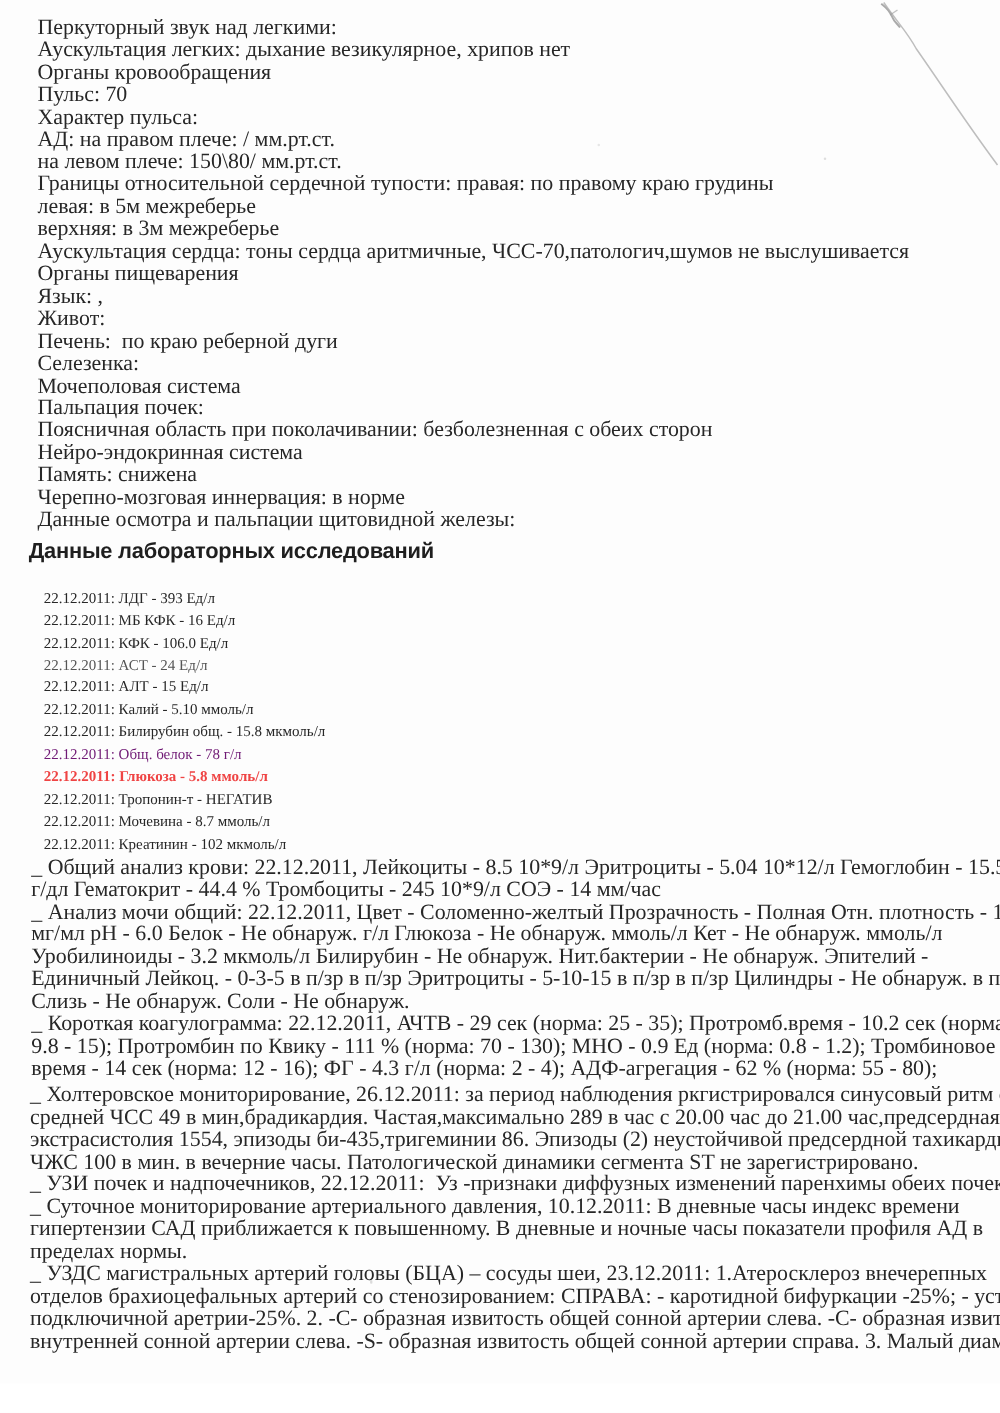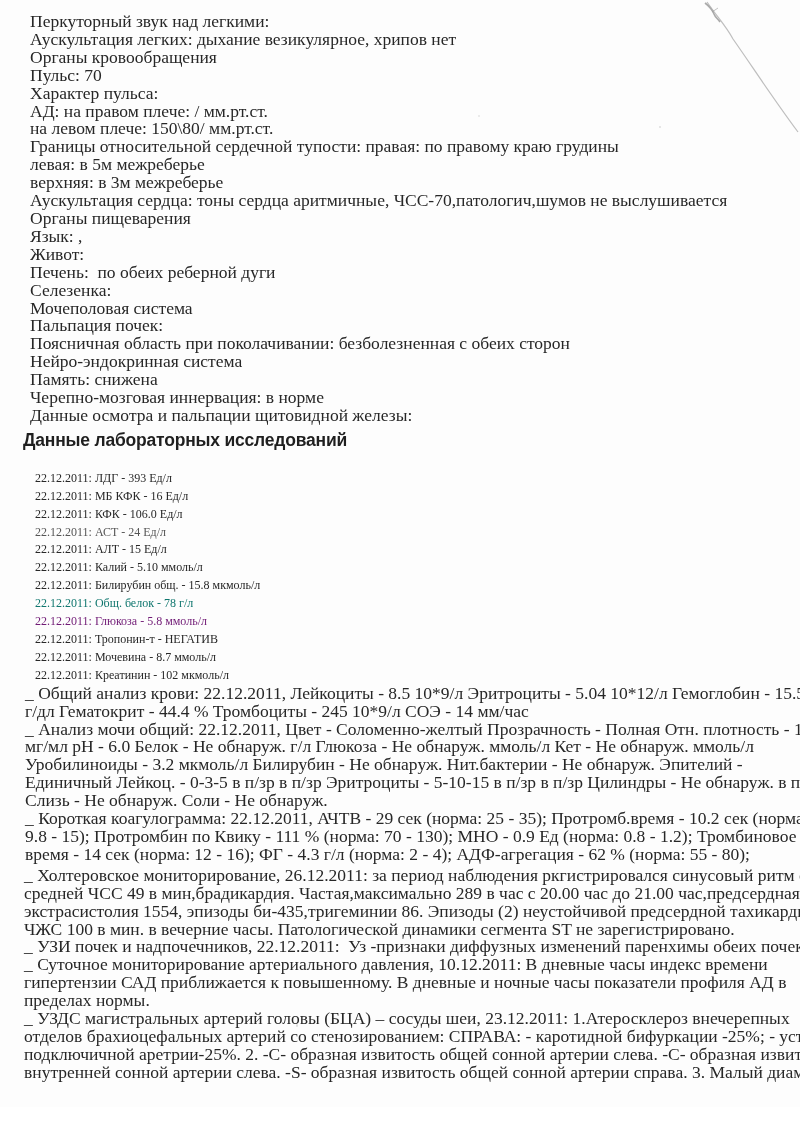--- a/index.html
+++ b/index.html
@@ -52,22 +52,22 @@
   .labs .line { line-height: 17.9px; }
   
   .paras {
     font-size: 17.5px;
   }
   .paras .line { line-height: 17.9px; }
   .paras-lab { padding-left: 25px; }
   .paras-instr { margin-top: 3px; padding-left: 24px; }
   
   .tone-soft   { color: #555555; }
-  .tone-soft2  { color: #701a75; }
-  .tone-faded  { color: #0f766e; }
+  .tone-soft2  { color: #ef4444; font-weight: bold; }
+  .tone-faded  { color: #701a75; }
   
   .artifact-layer {
     position: absolute;
     top: 0; left: 0;
     width: 800px; height: 1130px;
     pointer-events: none;
   }
   .speck {
     position: absolute;
     border-radius: 50%;
@@ -89,21 +89,21 @@
         <div class="line">Характер пульса:</div>
         <div class="line">АД: на правом плече: / мм.рт.ст.</div>
         <div class="line">на левом плече: 150\80/ мм.рт.ст.</div>
         <div class="line">Границы относительной сердечной тупости: правая: по правому краю грудины</div>
         <div class="line">левая: в 5м межреберье</div>
         <div class="line">верхняя: в 3м межреберье</div>
         <div class="line">Аускультация сердца: тоны сердца аритмичные, ЧСС-70,патологич,шумов не выслушивается</div>
         <div class="line">Органы пищеварения</div>
         <div class="line">Язык: ,</div>
         <div class="line">Живот:</div>
-        <div class="line">Печень:  по обеих реберной дуги</div>
+        <div class="line">Печень:  по краю реберной дуги</div>
         <div class="line">Селезенка:</div>
         <div class="line">Мочеполовая система</div>
         <div class="line">Пальпация почек:</div>
         <div class="line">Поясничная область при поколачивании: безболезненная с обеих сторон</div>
         <div class="line">Нейро-эндокринная система</div>
         <div class="line">Память: снижена</div>
         <div class="line">Черепно-мозговая иннервация: в норме</div>
         <div class="line">Данные осмотра и пальпации щитовидной железы:</div>
       </div>
 

